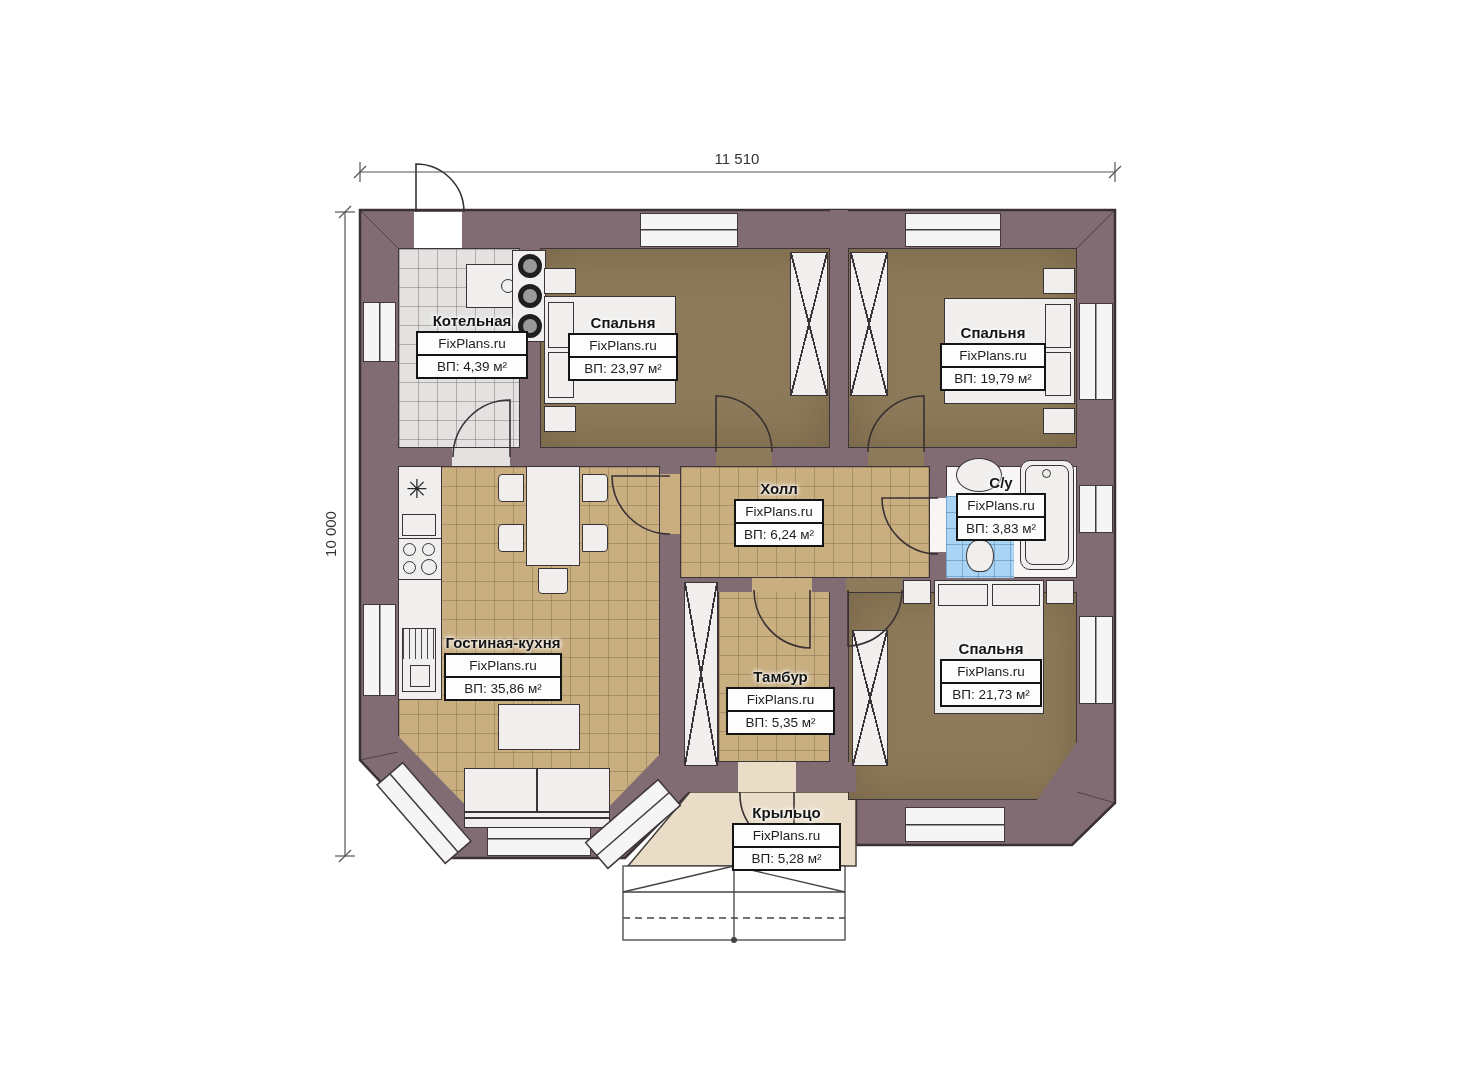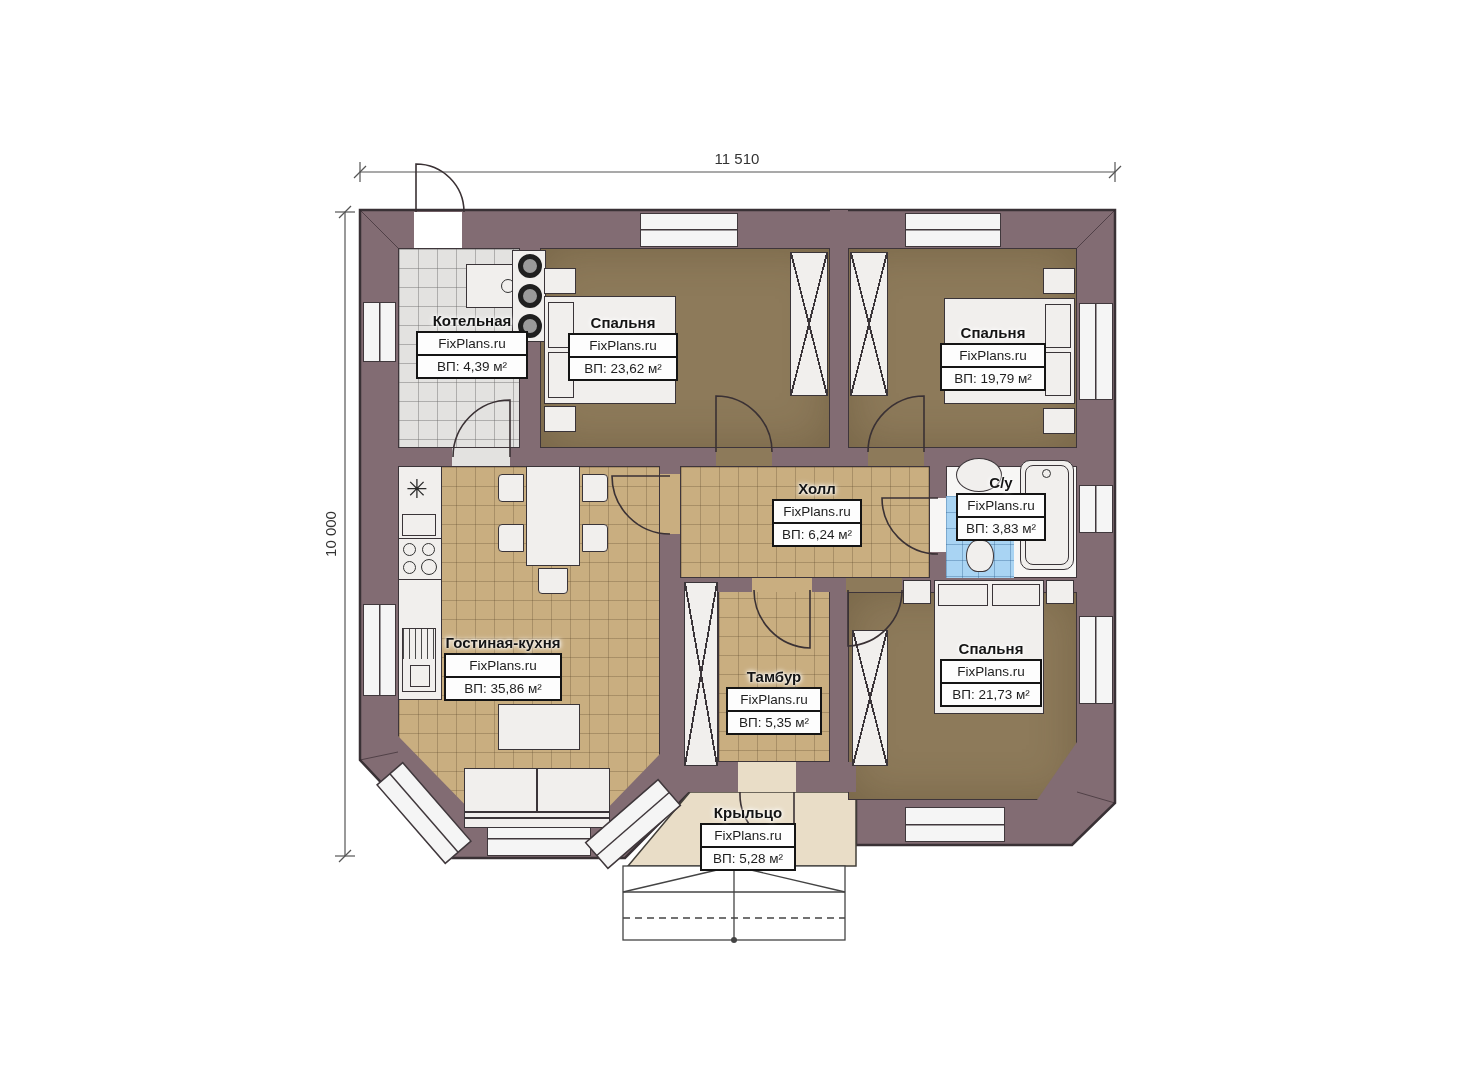--- a/index.html
+++ b/index.html
@@ -219,66 +219,66 @@
     <div class="rtitle">Котельная</div>
     <div class="rbox">
       <div class="row">FixPlans.ru</div>
       <div class="row">ВП: 4,39 м²</div>
     </div>
   </div>
   <div class="rlabel" style="left:568px;top:314px;width:110px;">
     <div class="rtitle">Спальня</div>
     <div class="rbox">
       <div class="row">FixPlans.ru</div>
-      <div class="row">ВП: 23,62 м²</div>
+      <div class="row">ВП: 23,97 м²</div>
     </div>
   </div>
   <div class="rlabel" style="left:940px;top:324px;width:106px;">
     <div class="rtitle">Спальня</div>
     <div class="rbox">
       <div class="row">FixPlans.ru</div>
       <div class="row">ВП: 19,79 м²</div>
     </div>
   </div>
-  <div class="rlabel" style="left:734px;top:480px;width:90px;margin-left:38px;">
+  <div class="rlabel" style="left:734px;top:480px;width:90px;">
     <div class="rtitle">Холл</div>
     <div class="rbox">
       <div class="row">FixPlans.ru</div>
       <div class="row">ВП: 6,24 м²</div>
     </div>
   </div>
   <div class="rlabel" style="left:956px;top:474px;width:90px;">
     <div class="rtitle">С/у</div>
     <div class="rbox">
       <div class="row">FixPlans.ru</div>
       <div class="row">ВП: 3,83 м²</div>
     </div>
   </div>
   <div class="rlabel" style="left:444px;top:634px;width:118px;">
     <div class="rtitle">Гостиная-кухня</div>
     <div class="rbox">
       <div class="row">FixPlans.ru</div>
       <div class="row">ВП: 35,86 м²</div>
     </div>
   </div>
-  <div class="rlabel" style="left:726px;top:668px;width:96px;">
+  <div class="rlabel" style="left:726px;top:668px;width:109px;">
     <div class="rtitle">Тамбур</div>
     <div class="rbox">
       <div class="row">FixPlans.ru</div>
       <div class="row">ВП: 5,35 м²</div>
     </div>
   </div>
   <div class="rlabel" style="left:940px;top:640px;width:102px;">
     <div class="rtitle">Спальня</div>
     <div class="rbox">
       <div class="row">FixPlans.ru</div>
       <div class="row">ВП: 21,73 м²</div>
     </div>
   </div>
-  <div class="rlabel" style="left:700px;top:804px;width:96px;">
+  <div class="rlabel" style="left:732px;top:804px;width:109px;">
     <div class="rtitle">Крыльцо</div>
     <div class="rbox">
       <div class="row">FixPlans.ru</div>
       <div class="row">ВП: 5,28 м²</div>
     </div>
   </div>
 
 </div>
 
 </body></html>

